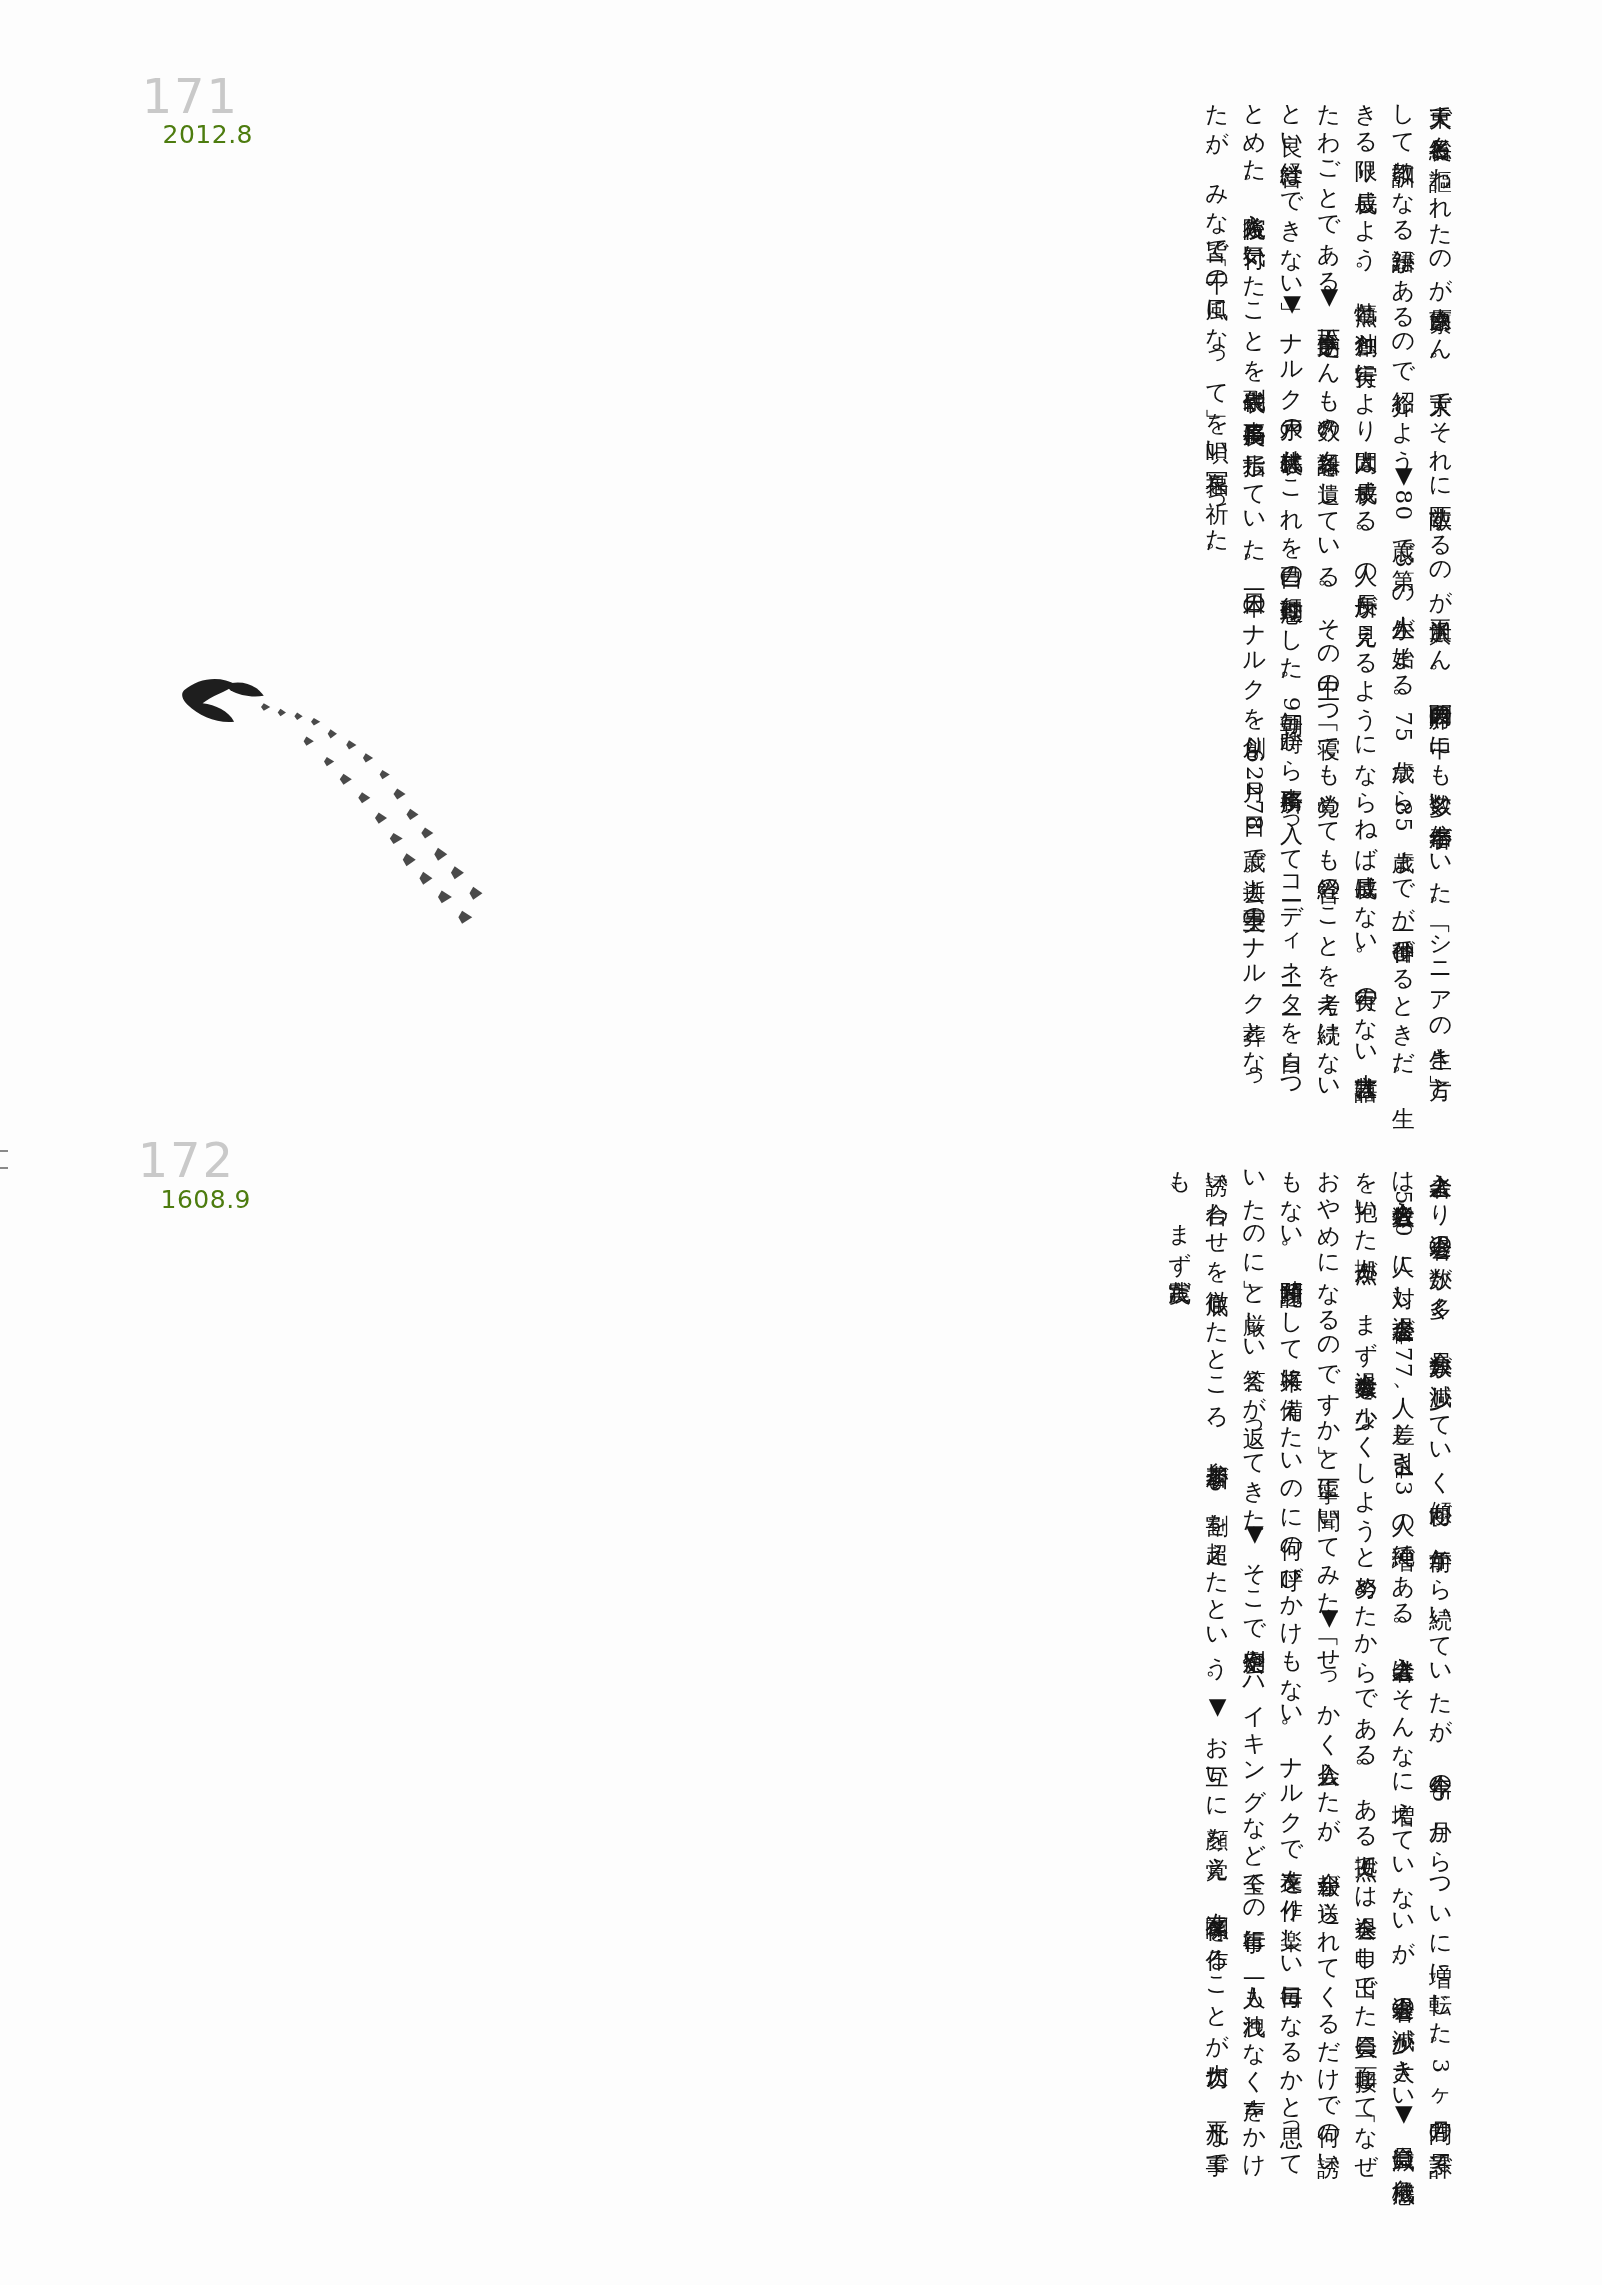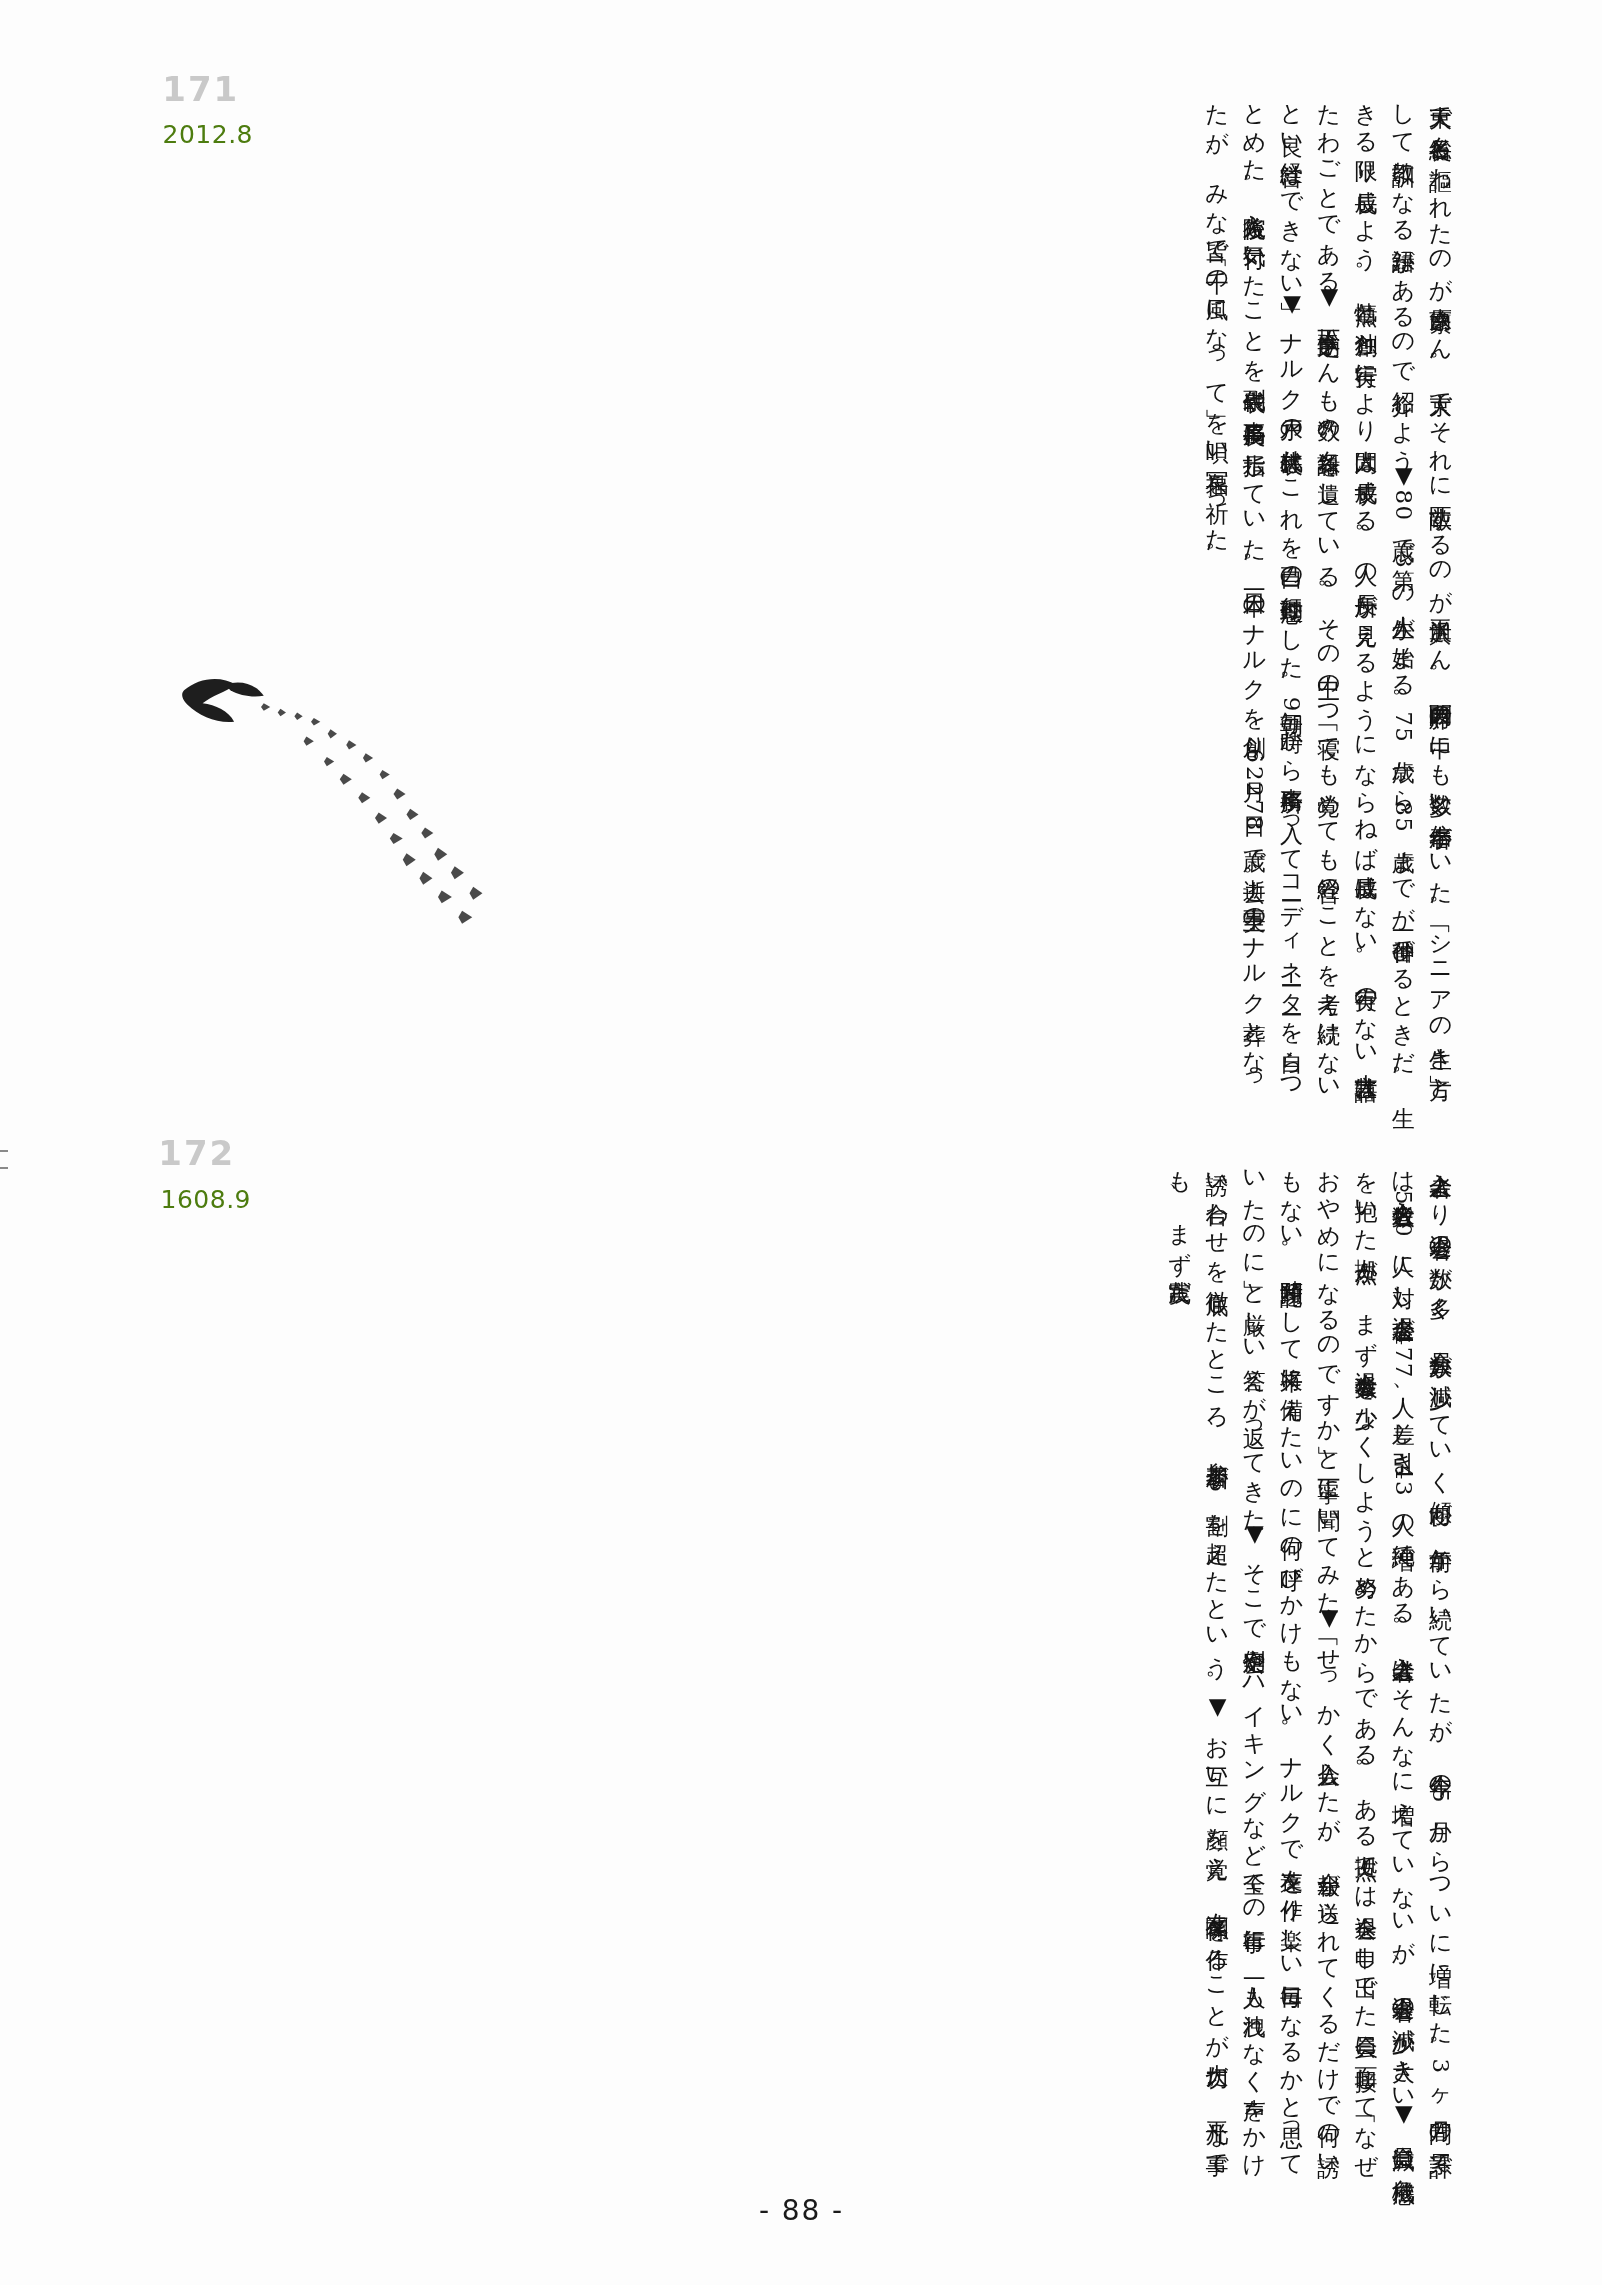--- a/index.html
+++ b/index.html
@@ -46,22 +46,22 @@
   #article-2 .body {
     top: 1155px;
     right: 144px;
     height: 1011px;
     width: 1178px;
   }
 
   .art-number {
     position: absolute;
     font-family: "DejaVu Sans", "Liberation Sans", sans-serif;
-    font-weight: bold;
-    font-size: 34px;
+    font-weight: normal;
+    font-size: 48px;
     color: #c9c9c9;
     letter-spacing: 1.9px;
     line-height: 1;
   }
   .art-date {
     position: absolute;
     font-family: "DejaVu Sans", "Liberation Sans", sans-serif;
     font-size: 25px;
     color: #4d7c0f;
     letter-spacing: 0.5px;
@@ -153,16 +153,15 @@
       <path d="M318 262 l11 7 -11 7 -4 -7 z"></path>
     </g>
   </svg>
 
   <section id="article-2">
     <div class="art-number" id="num-2">172</div>
     <div class="art-date" id="date-2">1608.9</div>
     <div class="vblock body">入会者より退会者の数が多く、会員数が減少していく傾向が2年前から続いていたが、今年の5月からついに増に転じた。3ヶ月間の累計では入会者数520人に対し退会者が477人、差し引き43人の純増である。入会者はそんなに増えていないが、退会者の減少が大きい▼会員減に危機感を抱いた拠点が、まず退会者数を少なくしようと努めたからである。ある拠点では退会を申し出でた会員に面接して「なぜおやめになるのですか」と丁寧に聞いてみた▼「せっかく入会したが、会報が送られてくるだけで何の誘いもない。時間預託をして将来に備えたいのに何の呼びかけもない。ナルクで友達を作り楽しい毎日になるかと思っていたのに」と厳しい答えが返ってきた▼そこで定例会やハイキングなど全ての行事に、一人も洩れなく声をかけ誘い合わせを徹底したところ、参加者が5割を超えたという。▼お互いに顔を覚え、友達関係を作ることが大切だ。平凡な事でも、まず実践だ。</div>
   </section>
 
-  <div class="page-number">- 88 -</div>
 
 </div>
 
 
 </body></html>

